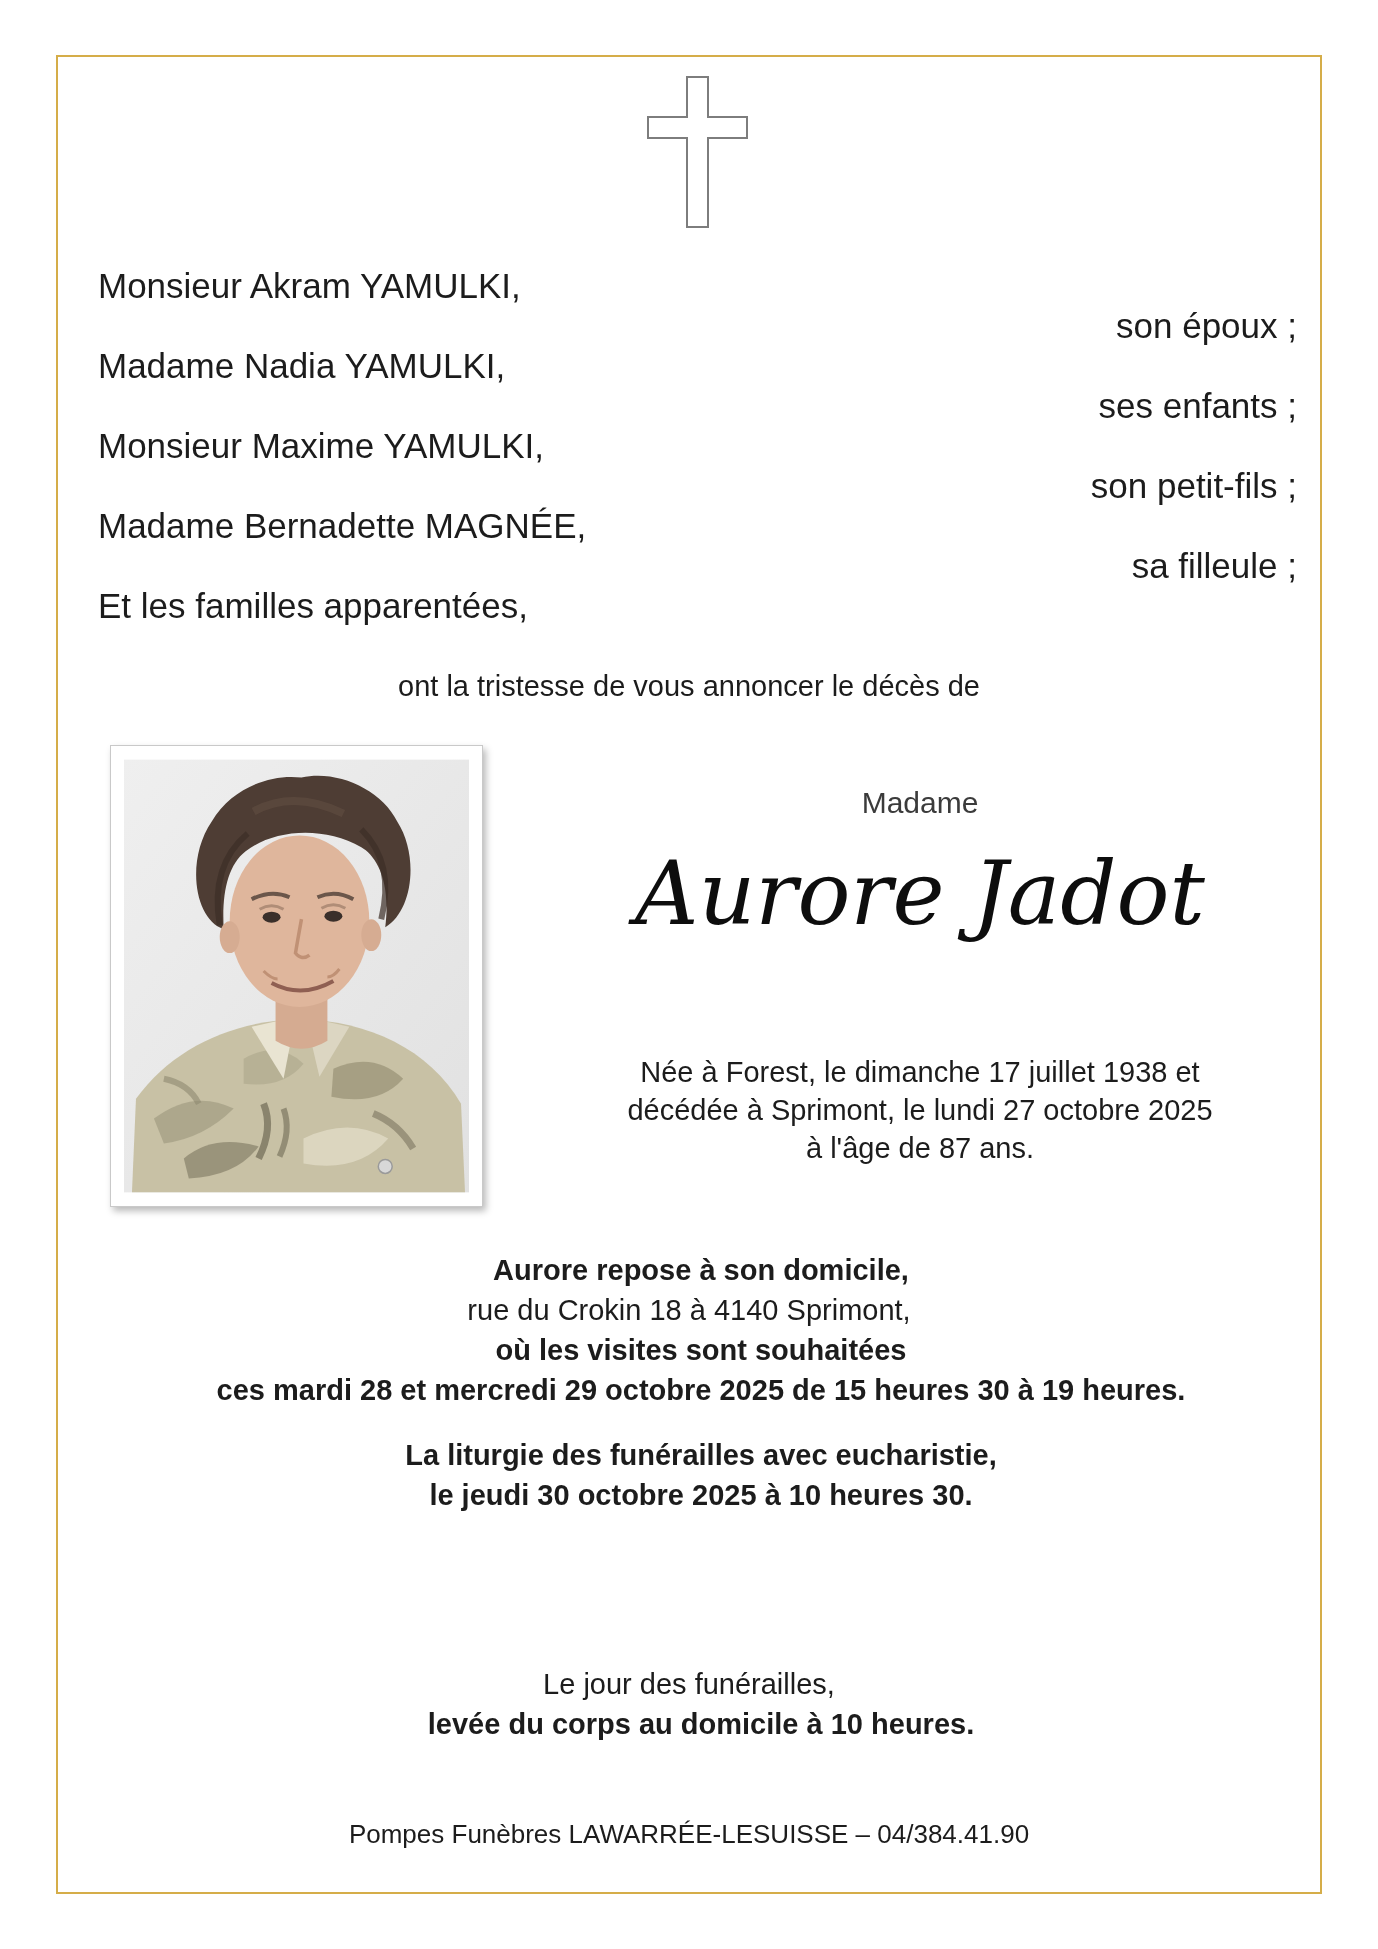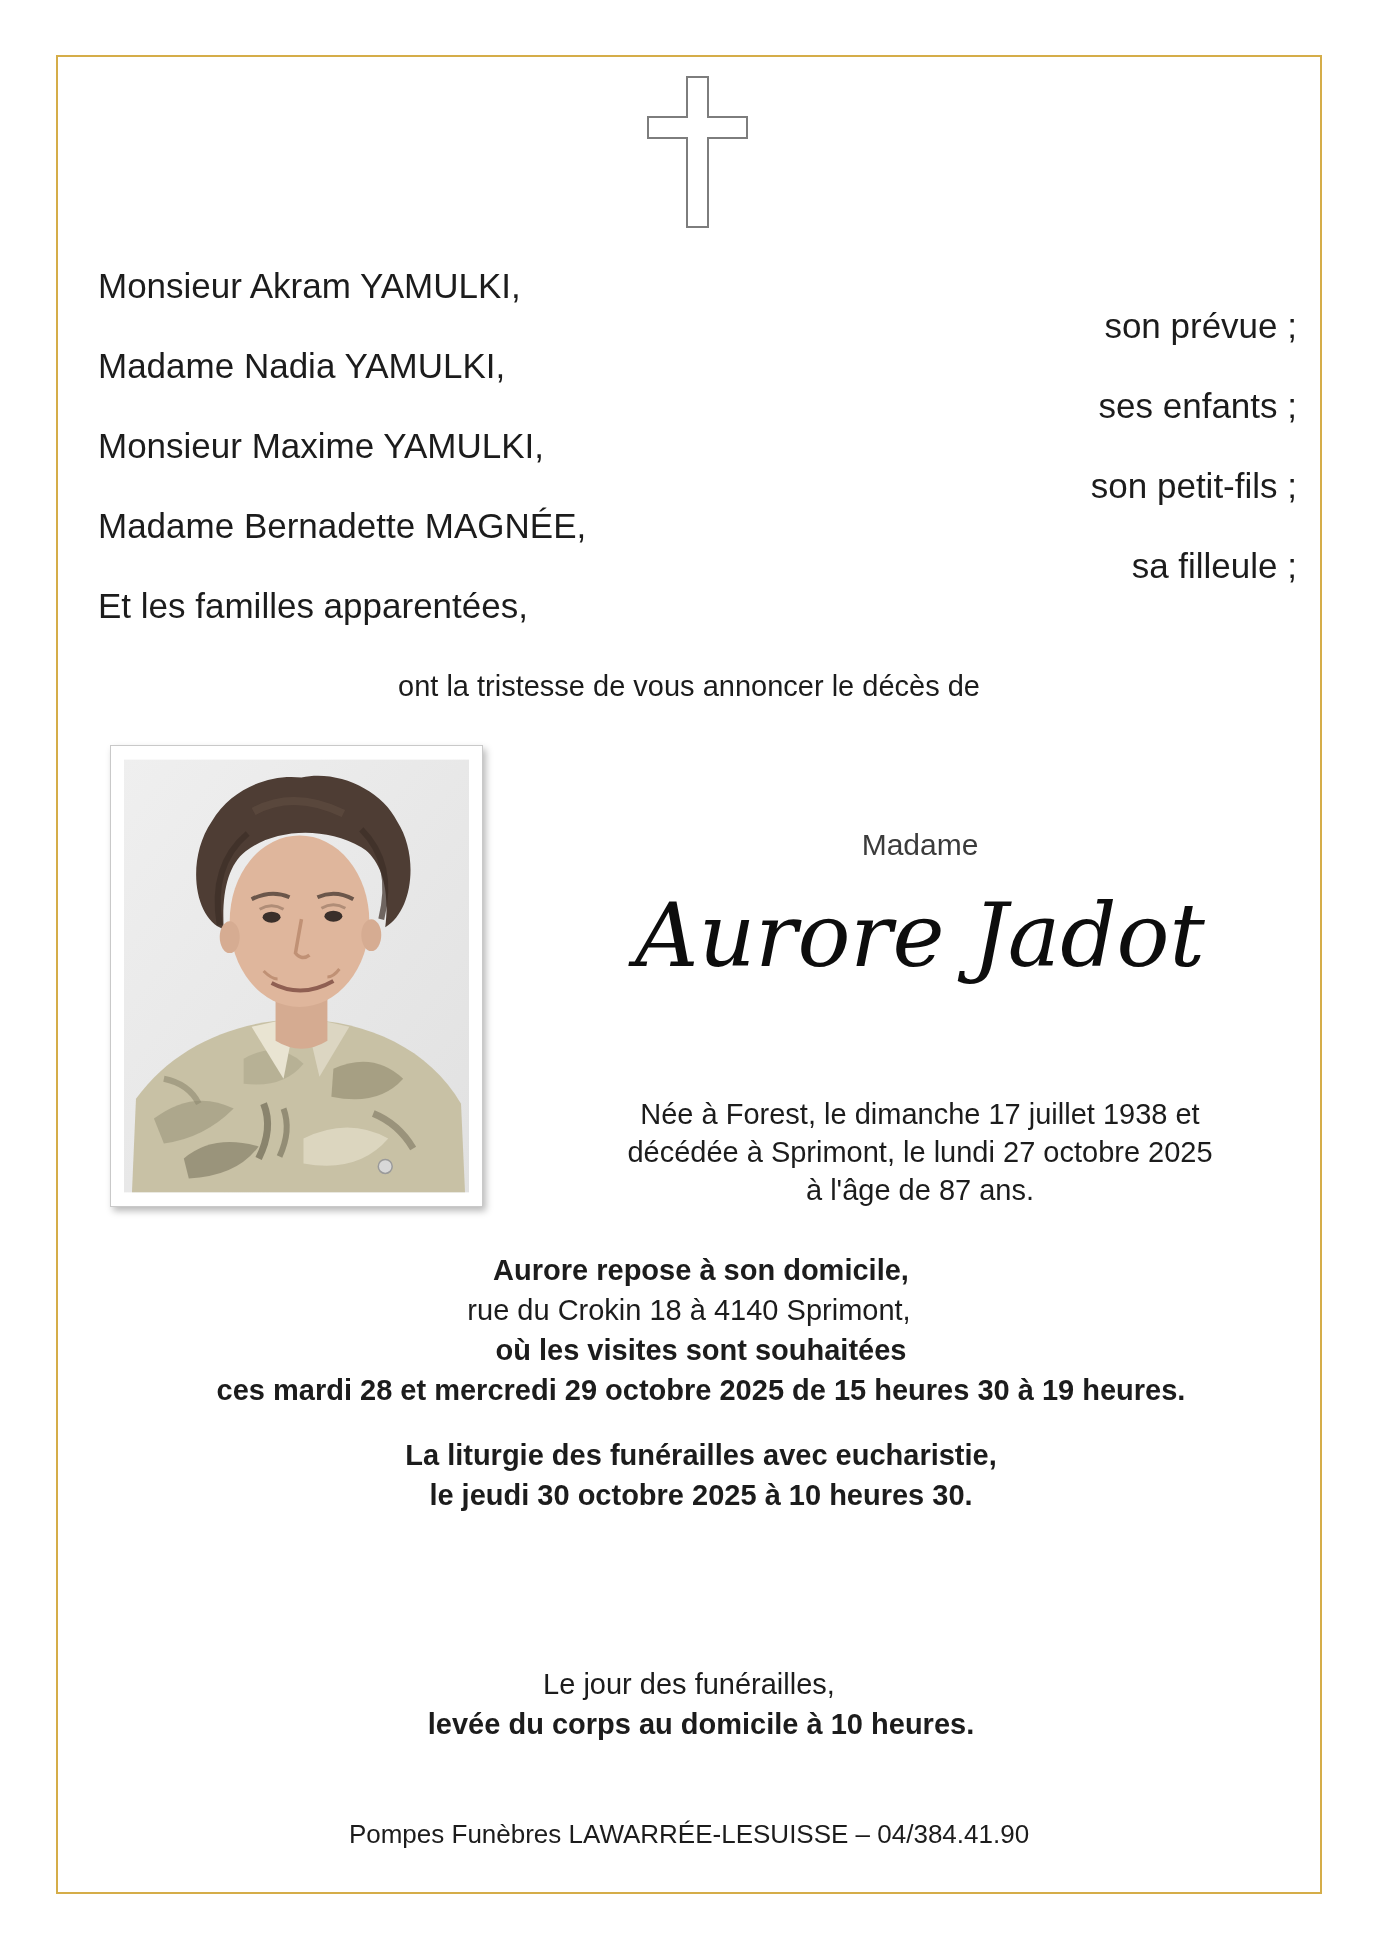--- a/index.html
+++ b/index.html
@@ -25,21 +25,21 @@
 
   
   .photo-frame {
     position:absolute; left:110px; top:745px; width:373px; height:462px;
     background:#ffffff; border:1px solid #c9c9c9; box-sizing:border-box;
     padding:13px; box-shadow:3px 4px 7px rgba(0,0,0,0.28);
   }
   .photo-frame svg { display:block; width:100%; height:100%; }
 
   
-  .deceased { position:absolute; left:515px; width:810px; text-align:center;margin-top:42px; }
+  .deceased { position:absolute; left:515px; width:810px; text-align:center; }
   .deceased-title { position:absolute; left:0; right:0; top:0; font-size:30px; color:#3b3b3b; }
   .deceased-name {
     position:absolute; left:0; right:0; top:57px;
     font-family:"DejaVu Serif", serif; font-style:italic;
     font-size:88px; line-height:1.15; color:#0d0d0d; white-space:nowrap;
   }
   .deceased-details { position:absolute; left:0; right:0; top:267px; font-size:29px; line-height:38px; }
   .deceased { top:786px; height:440px; }
 
   
@@ -59,21 +59,21 @@
   <div class="gold-border"></div>
 
   <div class="cross-wrap">
     <svg viewBox="0 0 101 152" xmlns="http://www.w3.org/2000/svg">
       <path d="M40,1 h21 v40 h39 v21 h-39 v89 h-21 v-89 h-39 v-21 h39 z" fill="#ffffff" stroke="#7d7d7d" stroke-width="2"></path>
     </svg>
   </div>
 
   <div class="family">
     <div class="fam-line name">Monsieur Akram YAMULKI,</div>
-    <div class="fam-line relation">son prévue ;</div>
+    <div class="fam-line relation">son époux ;</div>
     <div class="fam-line name">Madame Nadia YAMULKI,</div>
     <div class="fam-line relation">ses enfants ;</div>
     <div class="fam-line name">Monsieur Maxime YAMULKI,</div>
     <div class="fam-line relation">son petit-fils ;</div>
     <div class="fam-line name">Madame Bernadette MAGNÉE,</div>
     <div class="fam-line relation">sa filleule ;</div>
     <div class="fam-line name">Et les familles apparentées,</div>
   </div>
 
   <div class="announcement">ont la tristesse de vous annoncer le décès de</div>

